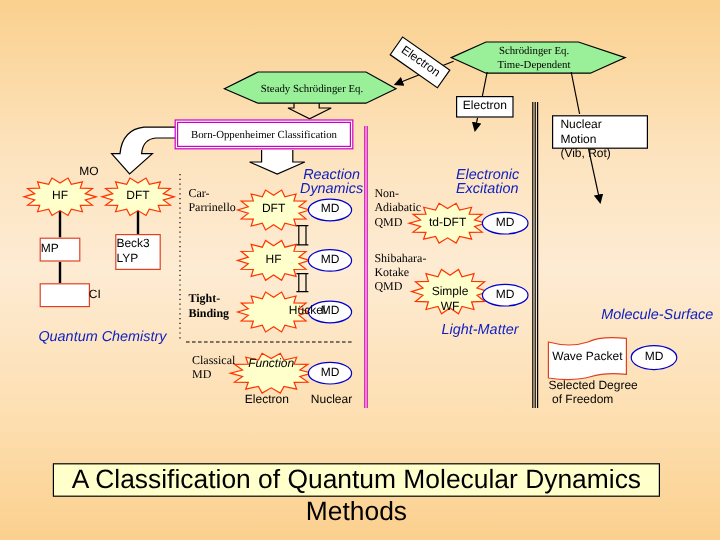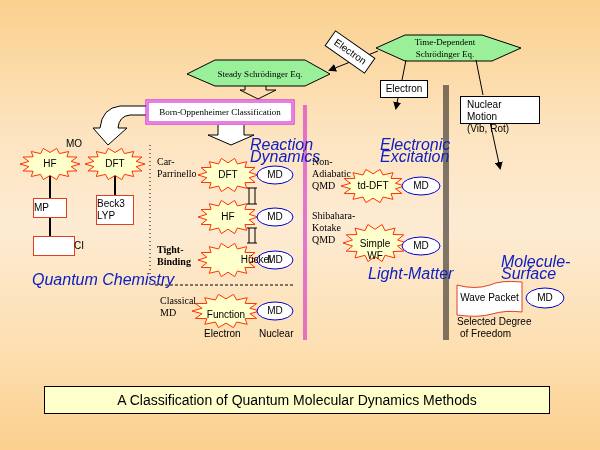--- a/index.html
+++ b/index.html
@@ -2,26 +2,26 @@
 <html><head>
 <meta charset="utf-8">
 <style>
   html, body { margin:0; padding:0; }
   body { width:600px; height:450px; overflow:hidden; position:relative;
     background: linear-gradient(to bottom, #fad08e 0%, #fde4c0 30%, #fdebd3 50%, #fde0b4 75%, #fbd08e 100%);
     font-family: "Liberation Sans", sans-serif; }
   #canvas { position:absolute; left:0; top:0; width:600px; height:450px; }
   .lbl { position:absolute; font-size:10px; color:#000; line-height:12px; }
   .serif { font-family: "Liberation Serif", serif; font-size:10px; }
-  .blue-it { position:absolute; color:#1020c0; font-style:italic; font-size:16px; line-height:12px; font-family:"Liberation Sans", sans-serif; }
+  .blue-it { position:absolute; color:#1020c0; font-style:italic; font-size:12px; line-height:12px; font-family:"Liberation Sans", sans-serif; }
   .box { position:absolute; background:#fff; border:1px solid #000; font-size:10px; line-height:12px; box-sizing:border-box; }
   .redbox { position:absolute; background:#fff; border:1px solid #e04020; font-size:10px; line-height:12px; text-align:left; box-sizing:border-box; }
   .center-text { position:absolute; text-align:center; font-size:10px; line-height:12px; }
   #title-box { position:absolute; left:44px; top:386px; width:506px; height:28px; background:#ffffcc; border:1px solid #000; box-sizing:border-box;
-    font-size:14px; line-height:26px; text-align:center; color:#000; }
+    font-size:22px; line-height:26px; text-align:center; color:#000; }
 </style>
 </head>
 <body>
 
 <svg id="canvas" width="600" height="450" viewBox="0 0 600 450">
   <defs>
     <marker id="arrow" markerWidth="8" markerHeight="8" refX="6" refY="4" orient="auto">
       <path d="M0,0 L8,4 L0,8 z" fill="#000"></path>
     </marker>
   </defs>
@@ -90,22 +90,22 @@
     <path d="M247,188 L257,188 M247,204 L257,204 M249,188 L249,204 M255,188 L255,204" stroke="#000" fill="none"></path>
   </g>
   <g>
     <path d="M247,228 L257,228 M247,243 L257,243 M249,228 L249,243 M255,228 L255,243" stroke="#000" fill="none"></path>
   </g>
 
   <path d="M457,285 Q475,290 490,285 Q500,280 522,282 L522,312 Q505,310 492,314 Q478,318 457,315 Z" fill="#fff" stroke="#e04020"></path>
 </svg>
 
 <div class="center-text serif" style="left:400px;top:36px;width:90px;font-size:9px;line-height:12px;">
+  <div>Schrödinger Eq.</div>
   <div>Time-Dependent</div>
-  <div>Schrödinger Eq.</div>
 </div>
 <div class="center-text serif" style="left:205px;top:68px;width:110px;font-size:9px;">Steady Schrödinger Eq.</div>
 <div class="center-text" style="left:326px;top:46px;width:48px;transform:rotate(35deg);font-size:10px;">Electron</div>
 
 <div class="box" style="left:380px;top:80px;width:48px;height:18px;text-align:center;line-height:16px;">Electron</div>
 <div class="box" style="left:460px;top:96px;width:80px;height:28px;padding:2px 6px;">
   <div>Nuclear Motion</div>
   <div>(Vib, Rot)</div>
 </div>
 <div class="center-text serif" style="left:148px;top:106px;width:144px;font-size:9px;">Born-Oppenheimer Classification</div>
@@ -133,21 +133,21 @@
   <div>Tight-</div>
   <div>Binding</div>
 </div>
 <div class="lbl serif" style="left:160px;top:295px;">
   <div>Classical</div>
   <div>MD</div>
 </div>
 <div class="center-text" style="left:203px;top:169px;width:50px;">DFT</div>
 <div class="center-text" style="left:203px;top:211px;width:50px;">HF</div>
 <div class="center-text" style="left:203px;top:254px;width:50px;margin-left:28px;">Hückel</div>
-<div class="center-text" style="left:196px;top:309px;width:60px;">Function</div>
+<div class="center-text" style="left:196px;top:298px;width:60px;font-style:italic;">Function</div>
 <div class="center-text" style="left:257px;top:169px;width:36px;">MD</div>
 <div class="center-text" style="left:257px;top:211px;width:36px;">MD</div>
 <div class="center-text" style="left:257px;top:254px;width:36px;">MD</div>
 <div class="center-text" style="left:257px;top:305px;width:36px;">MD</div>
 <div class="lbl" style="left:204px;top:328px;">Electron</div>
 <div class="lbl" style="left:259px;top:328px;">Nuclear</div>
 
 <div class="blue-it" style="left:380px;top:139px;text-align:right;width:52px;">
   <div>Electronic</div>
   <div>Excitation</div>

